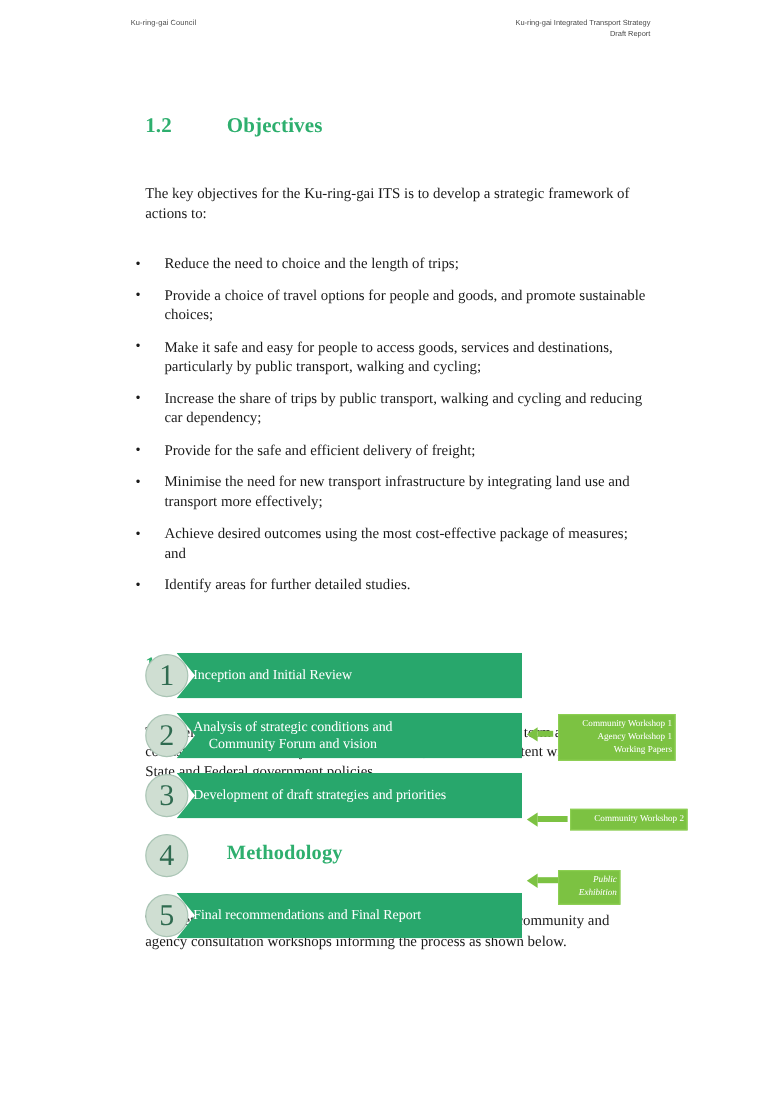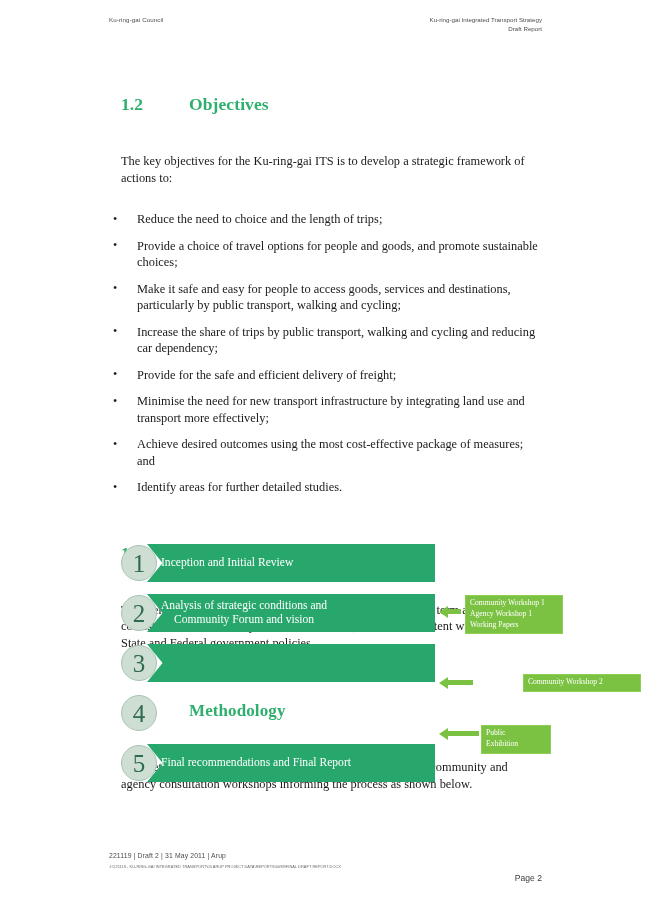--- a/index.html
+++ b/index.html
@@ -157,23 +157,24 @@
   }
 
   
   .callout {
     position: absolute;
     background: #7cc242;
     color: #ffffff;
     font-family: "Liberation Serif", serif;
     font-size: 7.6px;
     line-height: 1.42;
-    padding: 2px 16px 3px 4px;
+    padding: 2px 2px 3px 4px;
     box-sizing: border-box;
     border: 1px solid #8ccf52;
+    text-align: right;
   }
   .arrow {
     position: absolute;
     height: 9px;
     display: flex;
     align-items: center;
   }
   .arrow .shaft {
     height: 5px;
     background: #7cc242;
@@ -293,20 +294,21 @@
           <div>Analysis of strategic conditions and</div>
           <div>Community Forum and vision</div>
         </div>
       </div>
       <div class="stage-circle">2</div>
     </div>
 
     <div class="stage-row" style="top:103px;">
       <div class="stage-bar">
         <div class="txt">
+          <div>Development of draft strategies and priorities</div>
         </div>
       </div>
       <div class="stage-circle">3</div>
     </div>
 
     <div class="stage-row" style="top:153px;">
       <div class="stage-circle">4</div>
     </div>
 
     <div class="stage-row" style="top:203px;">
@@ -325,33 +327,28 @@
     <div class="callout" style="left:356px; top:54px; width:98px;">
       <div>Community Workshop 1</div>
       <div>Agency Workshop 1</div>
       <div>Working Papers</div>
     </div>
 
     <div class="arrow" style="left:330px; top:137px; width:34px;">
       <div class="head"></div>
       <div class="shaft"></div>
     </div>
-    <div class="callout" style="left:366px; top:133px; width:118px;margin-left:48px;">
+    <div class="callout" style="left:366px; top:133px; width:98px;">
       <div>Community Workshop 2</div>
     </div>
 
     <div class="arrow" style="left:330px; top:188px; width:40px;">
       <div class="head"></div>
       <div class="shaft"></div>
     </div>
-    <div class="callout" style="left:372px; top:184px; width:70px;">
+    <div class="callout" style="left:356px; top:184px; width:52px;font-style:italic;">
       <div>Public Exhibition</div>
     </div>
 
   </div>
 
-  <div class="ftr">
-    <div class="ftr-line1">221119 | Draft 2 | 31 May 2011 | Arup</div>
-    <div class="ftr-line2">J:\221119 - KU-RING-GAI INTEGRATED TRANSPORT\05 ARUP PROJECT DATA\REPORTS\0098\FINAL DRAFT REPORT.DOCX</div>
-    <div class="ftr-page">Page 2</div>
-  </div>
 
 </div>
 
 </body></html>

